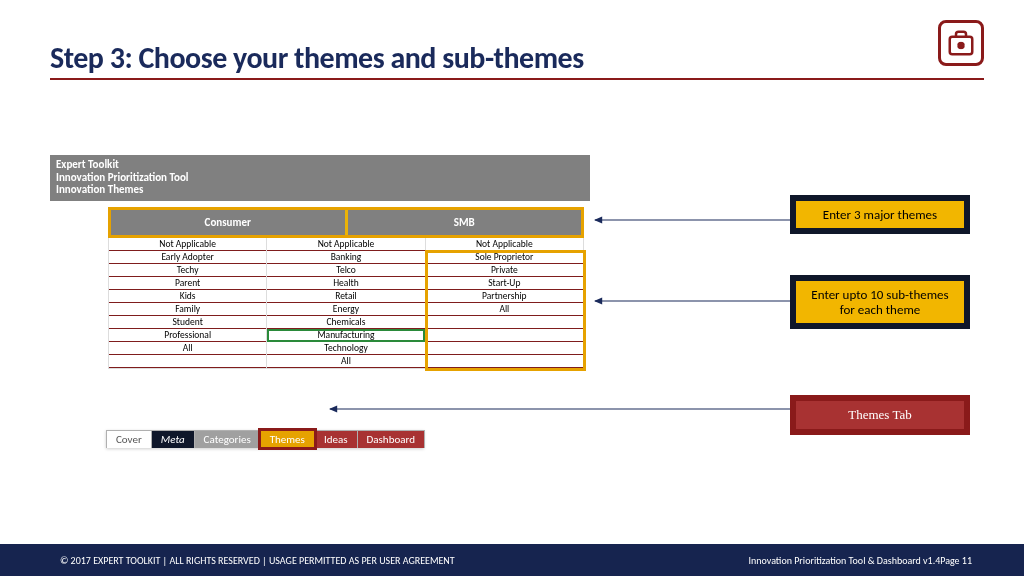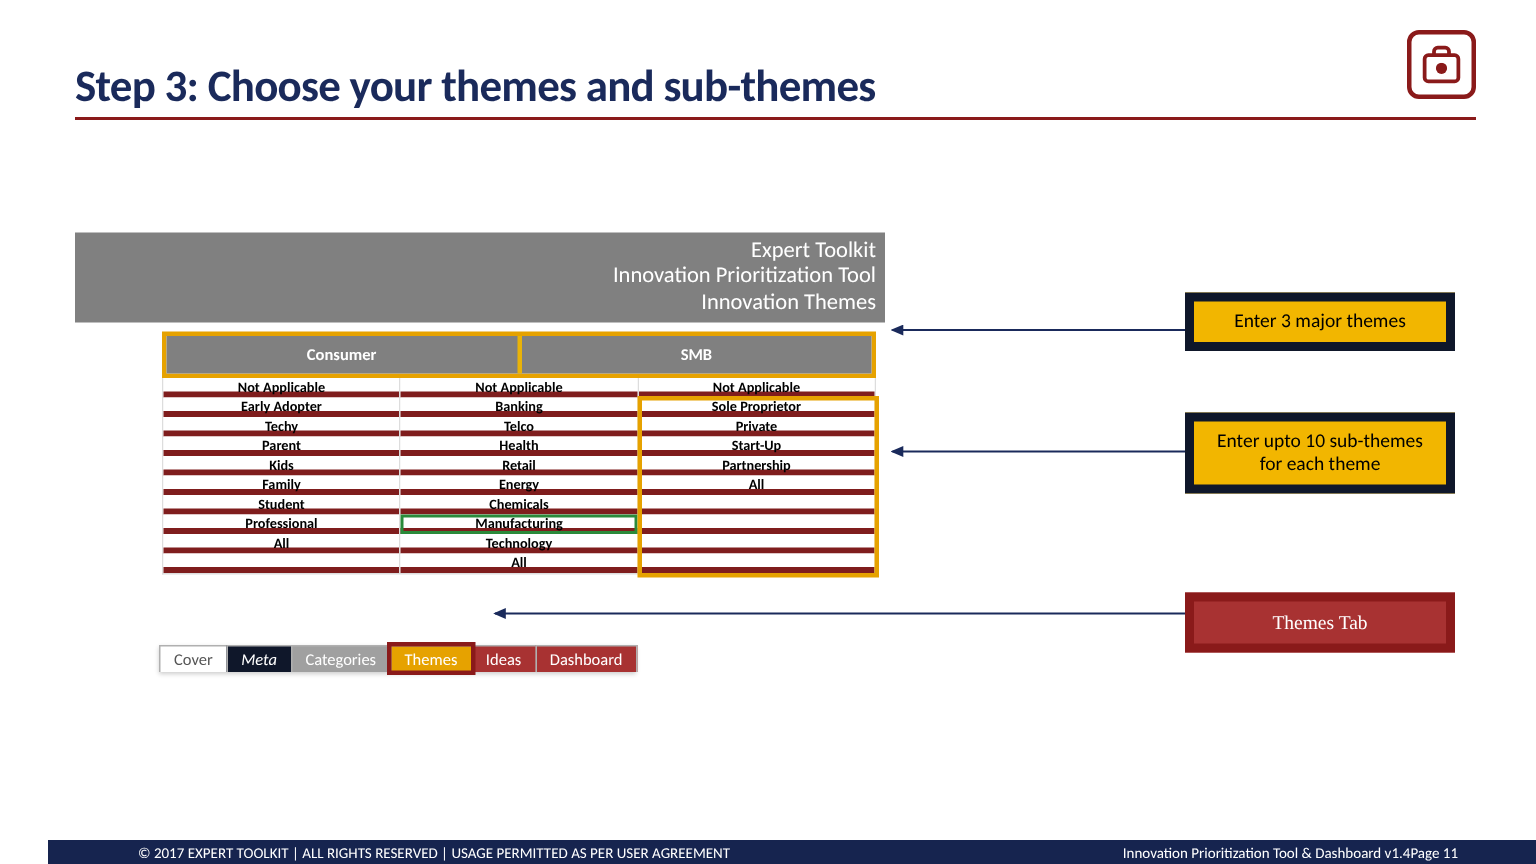--- a/index.html
+++ b/index.html
@@ -10,31 +10,31 @@
   .title-wrap { position: absolute; left: 50px; top: 39px; right: 80px; }
   .title { color: #1a2a5b; font-size: 30px; font-weight: 700; letter-spacing: -0.5px; }
   .title-rule { position: absolute; left: 50px; right: 40px; top: 78px; height: 2px; background: #8a1a1a; }
 
   
   .logo { position: absolute; right: 40px; top: 20px; width: 46px; height: 46px; border: 3px solid #8a1a1a; border-radius: 8px; display:flex; align-items:center; justify-content:center; }
   .logo svg { width: 30px; height: 30px; }
 
   
   .panel { position: absolute; left: 50px; top: 155px; width: 540px; }
-  .panel-header { background: #808080; color: #fff; font-size: 15px; font-weight: 400; padding: 4px 6px; line-height: 1.15; text-align: right; }
+  .panel-header { background: #808080; color: #fff; font-size: 11px; font-weight: 700; padding: 4px 6px; line-height: 1.15; }
 
   .theme-wrap { position: relative; margin-top: 6px; margin-left: 58px; width: 476px; }
   .theme-header-row { display: flex; border: 3px solid #e6a200; }
   .theme-header-cell { flex: 1; background: #808080; color: #fff; text-align: center; font-size: 11px; font-weight: 600; padding: 6px 0; border-right: 3px solid #eab308; }
   .theme-header-cell:last-child { border-right: none; }
 
   .theme-body { position: relative; display: flex; border: 1px solid #ddd; border-top: none; }
   .theme-col { flex: 1; border-right: 1px solid #ddd; }
   .theme-col:last-child { border-right: none; }
-  .cell { height: 13px; line-height: 12px; text-align: center; font-size: 9.5px; border-bottom: 4px solid #7f1d1d; background: #fff; font-weight: bold; }
+  .cell { height: 13px; line-height: 12px; text-align: center; font-size: 9.5px; border-bottom: 1px solid #7f1d1d; background: #fff; }
   .cell.selected { outline: 2px solid #2a8a3a; outline-offset: -2px; }
 
   .smb-highlight { position: absolute; right: -3px; top: 12px; width: calc(33.33% + 3px); bottom: -3px; border: 3px solid #e6a200; pointer-events: none; }
 
   
   .tabs { position: absolute; left: 106px; top: 397px; display: flex; height: 18px; box-shadow: 0 1px 3px rgba(0,0,0,0.2); margin-top: 33px; }
   .tab { padding: 1px 9px; font-size: 11px; line-height: 16px; border: 1px solid #b0b0b0; border-bottom: none; margin-right: -1px; }
   .tab.white { background: #fff; color: #555; }
   .tab.green { background: #0f172a; color: #fff; font-style: italic; }
   .tab.grey  { background: #a0a0a0; color: #fff; }
@@ -43,21 +43,21 @@
   .tab.highlighted { outline: 3px solid #8a1a1a; outline-offset: -1px; z-index: 2; }
 
   
   .callout { position: absolute; background: #f2b600; color: #000; text-align: center; font-size: 13px; padding: 6px 10px; border: 6px solid #0f172a; }
   .callout.red { background: #a83232; color: #fff; border-color: #8a1a1a; }
 
   
   .arrow-svg { position: absolute; overflow: visible; pointer-events: none; }
 
   
-  .footer { position: absolute; left: 0; right: 0; bottom: 0; height: 16px; background: #16244f; color: #fff; font-size: 10px; display: flex; align-items: center; justify-content: space-between; padding: 0 52px 0 60px; margin-left: 32px; }
+  .footer { position: absolute; left: 0; right: 0; bottom: 0; height: 32px; background: #16244f; color: #fff; font-size: 10px; display: flex; align-items: center; justify-content: space-between; padding: 0 52px 0 60px; }
   .footer .right { display:flex; }
 </style>
 </head>
 <body>
 
 <div class="slide">
 
   <div class="logo">
     <svg viewBox="0 0 24 24">
         <g fill="none" stroke="#8a1a1a" stroke-width="2">

